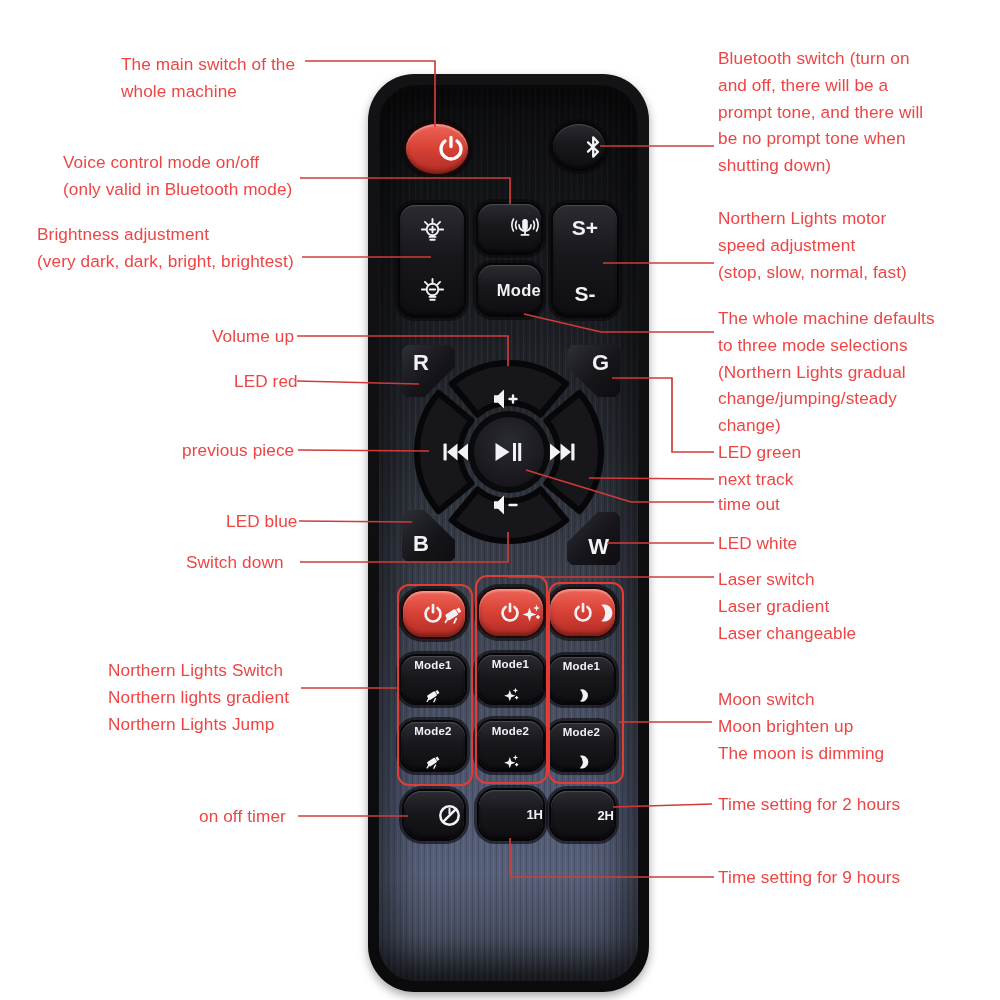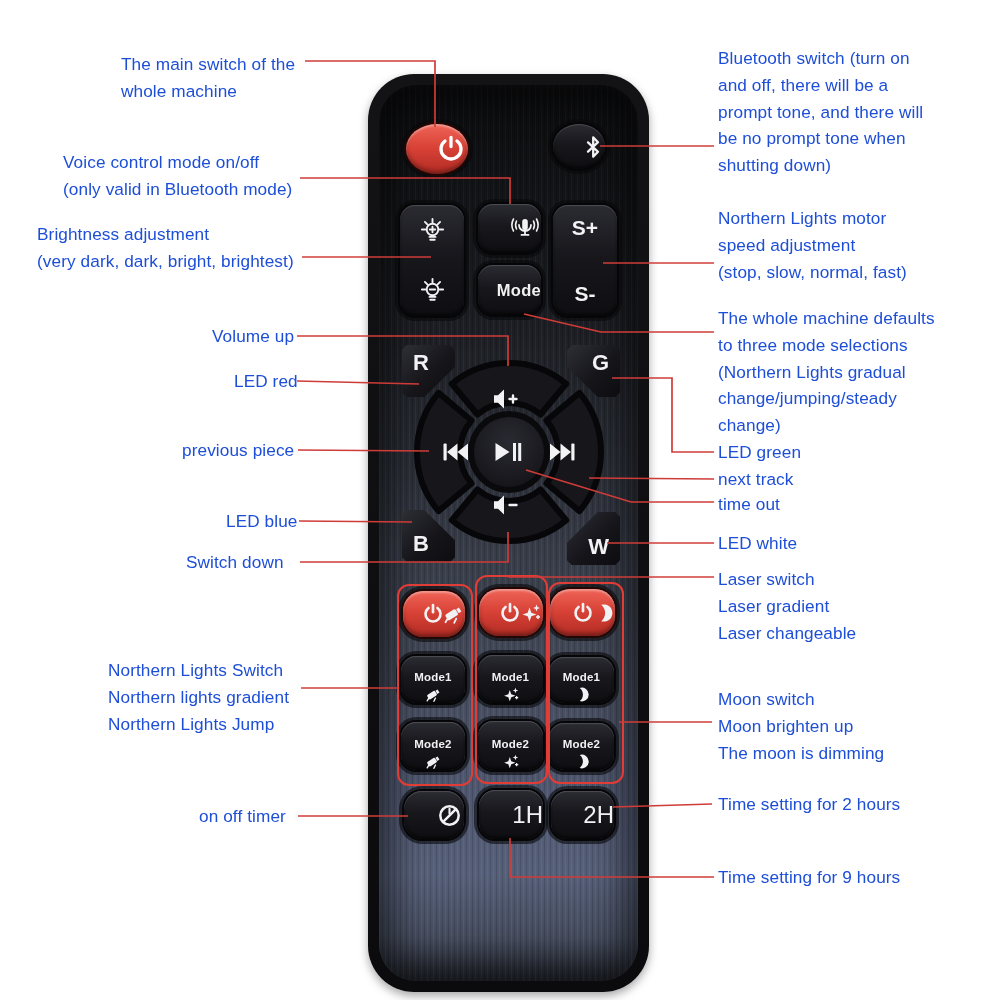--- a/index.html
+++ b/index.html
@@ -1,20 +1,20 @@
 <!DOCTYPE html>
 <html><head>
 <meta charset="utf-8">
 <style>
   html,body{margin:0;padding:0;background:#ffffff;}
   body{width:1000px;height:1000px;position:relative;overflow:hidden;
        font-family:"Liberation Sans", sans-serif;}
 
   
-  .lbl{position:absolute;font-size:17.2px;line-height:26.8px;color:#1d4ed8;
+  .lbl{position:absolute;font-size:17.2px;line-height:26.8px;color:#ef4444;
        white-space:pre-line;letter-spacing:.1px;}
 
   
   #lines{position:absolute;left:0;top:0;z-index:6;pointer-events:none;}
 
   
   #remote{position:absolute;left:368px;top:74px;width:281px;height:918px;
           background:linear-gradient(180deg,#131316,#0b0b0e);
           border-radius:46px;z-index:2;
           box-shadow:0 4px 10px rgba(0,0,0,.35);}
@@ -32,24 +32,24 @@
   .btn{position:absolute;display:flex;align-items:center;justify-content:flex-end;
        background:linear-gradient(180deg,#2b2b32 0%,#17171c 45%,#0e0e12 100%);
        border-radius:15px;color:#f2f2f4;
        box-shadow:0 0 0 2px #060608, 0 0 0 5px rgba(8,8,10,.6),
                   inset 0 1px 1px rgba(255,255,255,.17), inset 0 -2px 3px rgba(0,0,0,.6);}
   .oval{border-radius:50%;}
   .redbtn{background:linear-gradient(180deg,#ef6457 0%,#d84136 48%,#b22c24 100%);
           box-shadow:0 0 0 2px #230705, 0 0 0 5px rgba(8,8,10,.6),
                      inset 0 2px 2px rgba(255,255,255,.35), inset 0 -3px 4px rgba(0,0,0,.35);}
   .small-cap{font-weight:bold;font-size:16.5px;letter-spacing:.3px;}
-  .hourtxt{font-weight:normal;font-size:24px;}
+  .hourtxt{font-weight:bold;font-size:13px;}
   .tall{flex-direction:column;justify-content:space-between;padding:12px 0;box-sizing:border-box;}
   .tall .sp{font-weight:bold;font-size:21px;line-height:1;}
-  .modebtn2{flex-direction:column;gap:3px;padding-top:3px;box-sizing:border-box;}
+  .modebtn2{flex-direction:column;gap:16px;padding-top:3px;box-sizing:border-box;}
   .modebtn2 .mlab{font-weight:bold;font-size:11.5px;line-height:12px;letter-spacing:.2px;}
 
   
   .wedge{position:absolute;background:linear-gradient(135deg,#2e2e36 0%,#15151a 55%,#0d0d11 100%);
          color:#f2f2f4;font-weight:bold;font-size:22px;display:flex;box-sizing:border-box;}
   .wR{clip-path:polygon(9% 0,91% 0,100% 11%,100% 42%,42% 100%,9% 100%,0 91%,0 9%);
       align-items:flex-start;justify-content:flex-start;padding:5px 0 0 11px;}
   .wG{clip-path:polygon(9% 0,91% 0,100% 9%,100% 91%,91% 100%,58% 100%,0 42%,0 11%);
       align-items:flex-start;justify-content:flex-end;padding:5px 11px 0 0;}
   .wB{clip-path:polygon(9% 0,42% 0,100% 58%,100% 91%,91% 100%,9% 100%,0 91%,0 9%);

